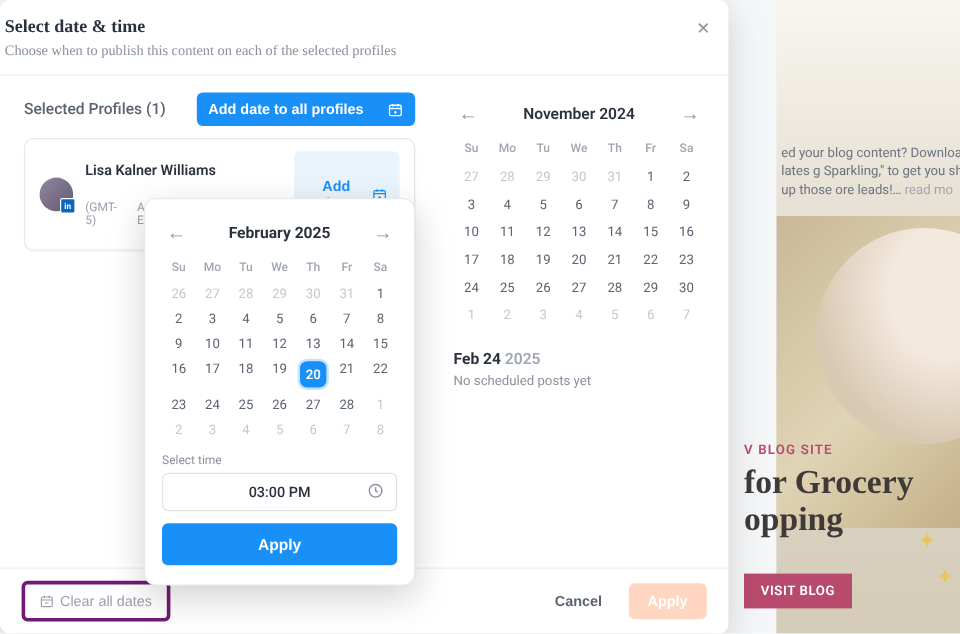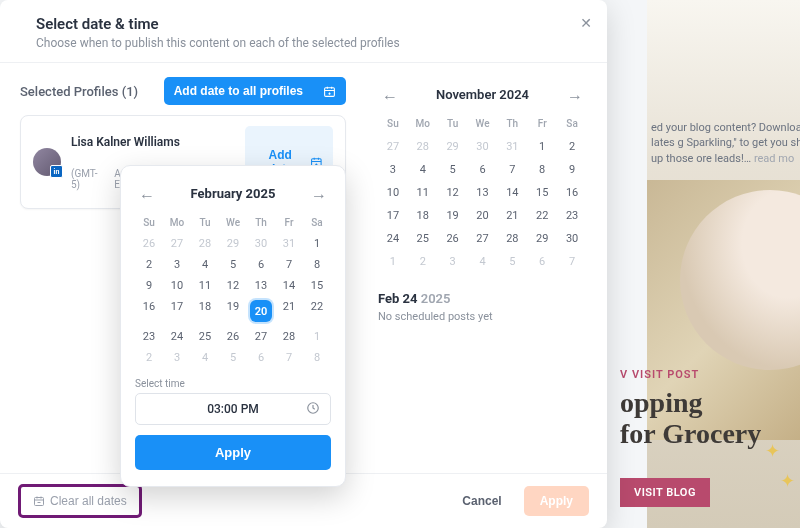--- a/index.html
+++ b/index.html
@@ -10,21 +10,21 @@
   .bg-edit { position:absolute; right:5px; top:90px; width:22px; height:22px; border:1px solid #d0d4da; border-radius:50%; background:#fff; display:flex; align-items:center; justify-content:center; }
   .bg-text { position:absolute; top:120px; left:0; right:5px; font-size:11px; color:#6b7380; padding:0 4px; line-height:1.4; }
   .bg-text .more { color:#a0a6b0; }
   .blog-badge { position:absolute; top:368px; left:620px; font-size:11px; font-weight:600; color:#b84a6d; letter-spacing:1px; }
   .blog-title { position:absolute; top:388px; left:620px; font-family:Georgia,serif; font-size:28px; font-weight:700; color:#3e3a37; line-height:1.1; }
   .visit-btn { position:absolute; top:478px; left:620px; background:#b84a6d; color:#fff; font-size:11px; font-weight:600; padding:8px 14px; letter-spacing:0.5px; }
   .star { position:absolute; color:#e8c55a; font-size:18px; }
   .star1 { top:440px; left:765px; } .star2 { top:470px; left:780px; }
 
   .modal { position:absolute; left:0; top:0; width:607px; height:528px; background:#fff; border-radius:8px; box-shadow: 0 8px 30px rgba(0,0,0,0.15); z-index:1; display:flex; flex-direction:column; }
-  .modal-head { padding:15px 36px 12px; border-bottom:1px solid #eef0f3; position:relative; }
+  .modal-head { padding:15px 4px 12px; border-bottom:1px solid #eef0f3; position:relative;font-family:Liberation Serif, serif; }
   .modal-title { font-size:15px; font-weight:600; color:#2a3240; }
   .modal-sub { font-size:12px; color:#8a919c; margin-top:3px; }
   .modal-close { position:absolute; right:15px; top:15px; color:#8a919c; cursor:pointer; font-size:14px; }
   .modal-body { flex:1; display:flex; overflow:hidden; }
   .left-col { width:360px; padding:14px 14px 0 20px; }
   .right-col { flex:1; padding:14px 20px 0 18px; }
   .sp-head { display:flex; justify-content:space-between; align-items:center; margin-bottom:10px; }
   .sp-title { font-size:13px; color:#5b6270; font-weight:500; }
   .add-all-btn { background:#1990f7; color:#fff; font-size:12px; font-weight:600; padding:7px 10px; border-radius:5px; border:none; display:flex; align-items:center; gap:20px; cursor:pointer; }
   .profile-card { background:#fff; border:1px solid #e6e9ee; border-radius:8px; padding:10px 12px; display:flex; align-items:center; gap:10px; box-shadow: 0 1px 2px rgba(0,0,0,0.04); }
@@ -77,24 +77,24 @@
         <path d="M12 20h9M16.5 3.5a2.1 2.1 0 013 3L7 19l-4 1 1-4 12.5-12.5z"></path>
       </svg>
   </div>
   <div class="bg-text">
     <span>ed your blog content? Download our lates g Sparkling," to get you shining up those ore leads!…</span> <span class="more">read mo</span>
   </div>
   <div class="bg-image">
       <div class="bg-person"></div>
     </div>
 </div>
-<div class="blog-badge">V VISIT POST</div>
+<div class="blog-badge">V BLOG SITE</div>
 <div class="blog-title">
-  <div>opping</div>
-    <div>for Grocery</div>
+  <div>for Grocery</div>
+    <div>opping</div>
 </div>
 <div class="visit-btn">VISIT BLOG</div>
 <div class="star star1">✦</div>
 <div class="star star2">✦</div>
 
 <div class="modal">
   <div class="modal-head">
     <div class="modal-title">Select date &amp; time</div>
     <div class="modal-sub">Choose when to publish this content on each of the selected profiles</div>
     <div class="modal-close">✕</div>

